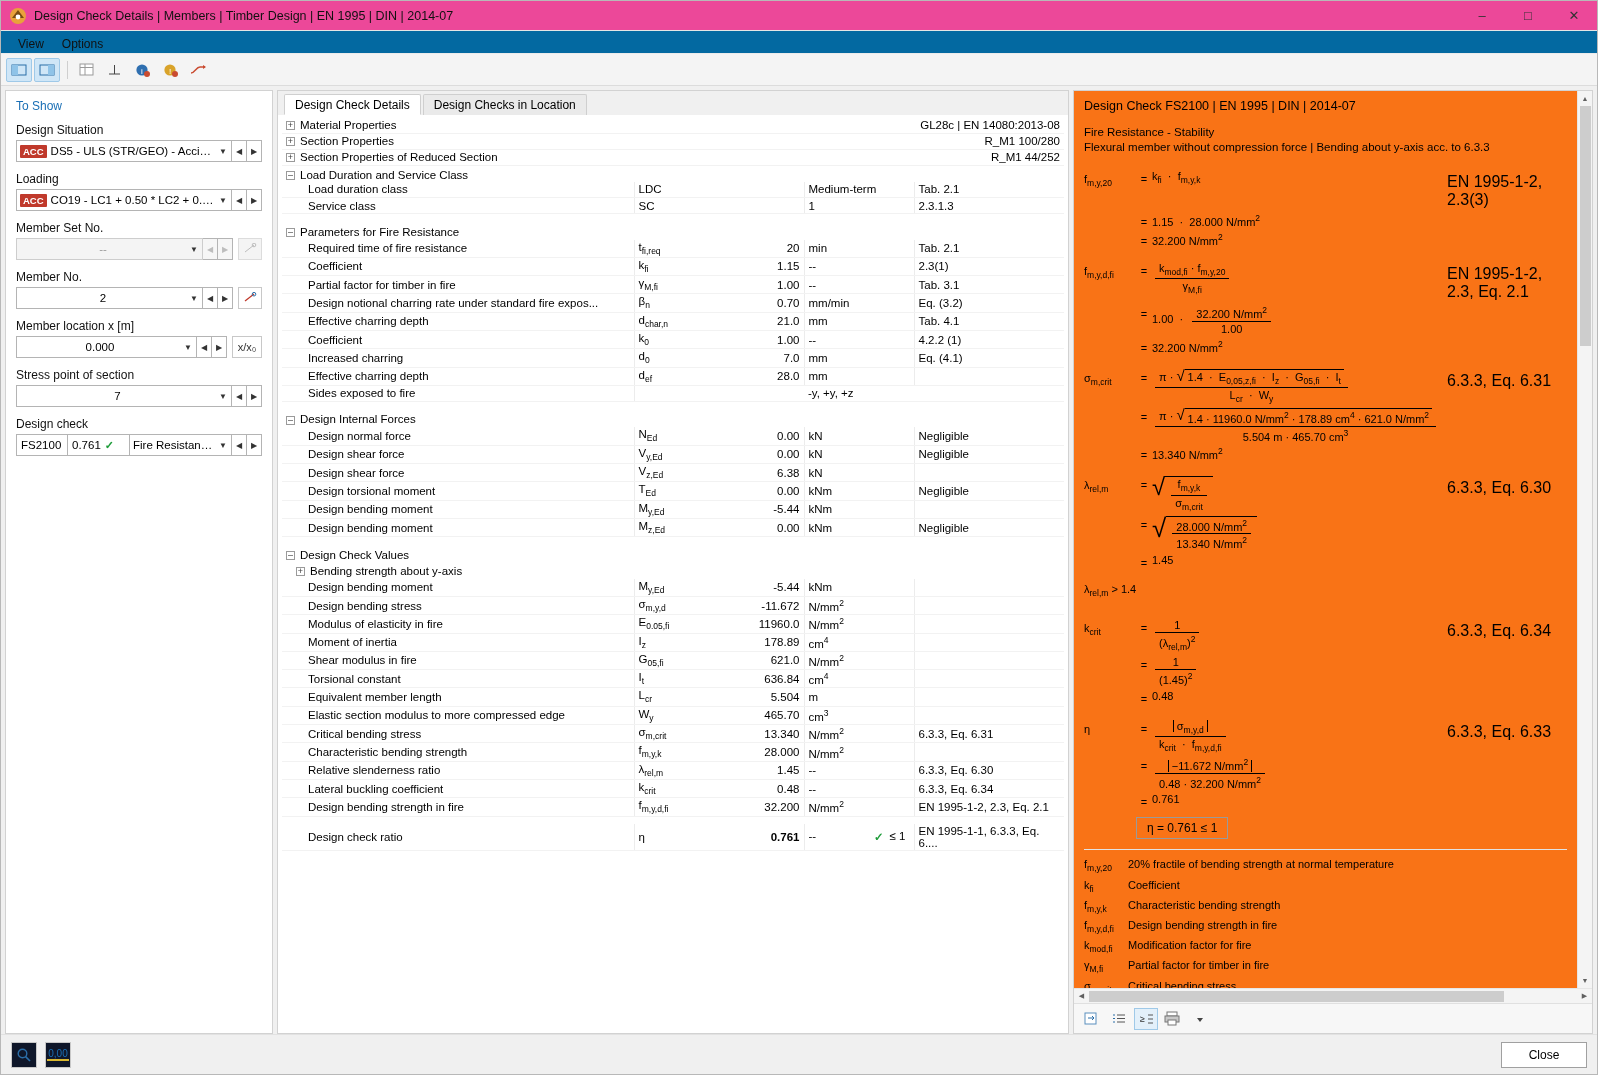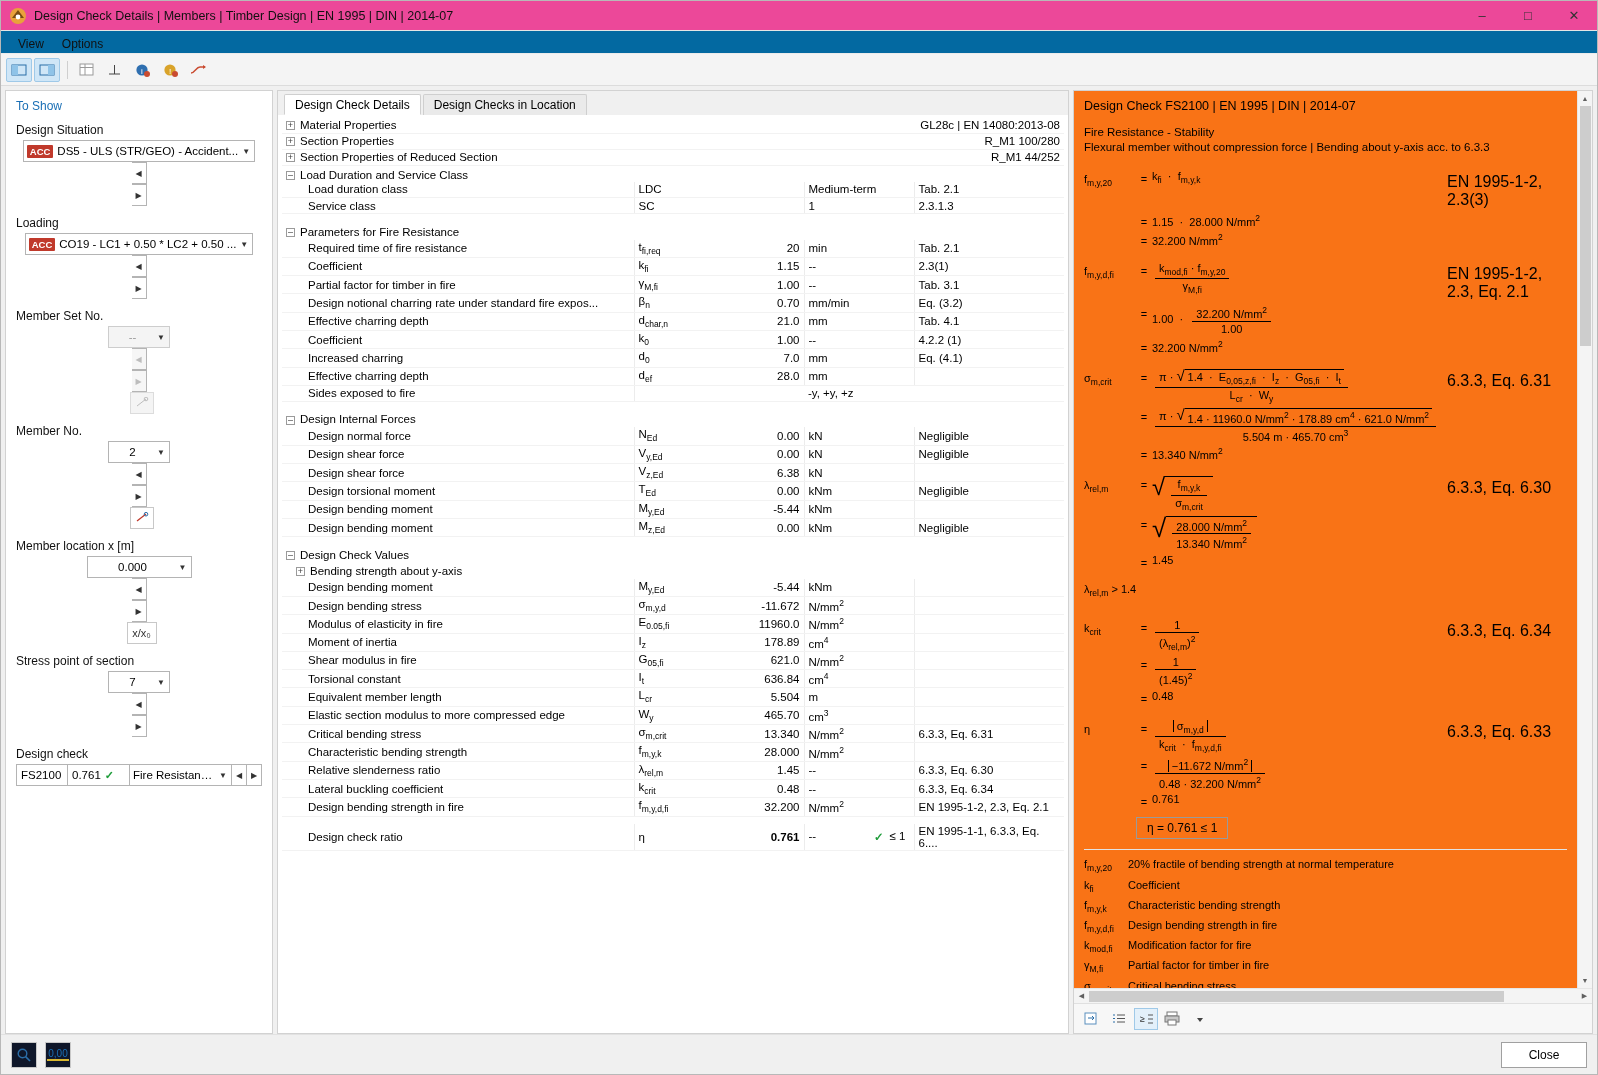--- a/index.html
+++ b/index.html
@@ -68,21 +68,21 @@
   }
   
   .leftpanel {
     width: 268px; min-width: 268px;
     background: #fff; border: 1px solid #d2d2d2;
     padding: 8px 10px;
     position: relative;
   }
   .toshow { color: #1a6fb5; font-size: 12px; margin-bottom: 10px; }
   .grp-label { font-size: 12px; color: #111; margin: 4px 0 3px 0; }
-  .row { display: flex; align-items: center; margin-bottom: 10px; flex-direction: column; }
+  .row { display: flex; align-items: flex-start; margin-bottom: 10px; }
   .combo {
     flex: 1; height: 22px; border: 1px solid #b4b4b4; background: #fff;
     display: flex; align-items: center; font-size: 11.5px; padding: 0 0 0 3px;
     overflow: hidden; white-space: nowrap;
   }
   .combo.disabled { background: #f4f4f4; color: #9a9a9a; border-color: #cdcdcd; }
   .combo .tag {
     background: #c0392b; color: #fff; font-size: 9.5px; font-weight: bold;
     padding: 1px 3px; margin-right: 4px; border-radius: 1px; line-height: 11px;
   }

